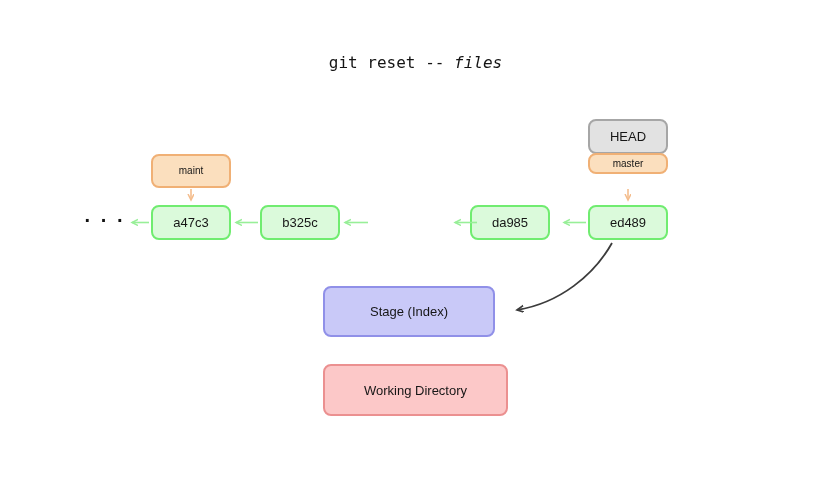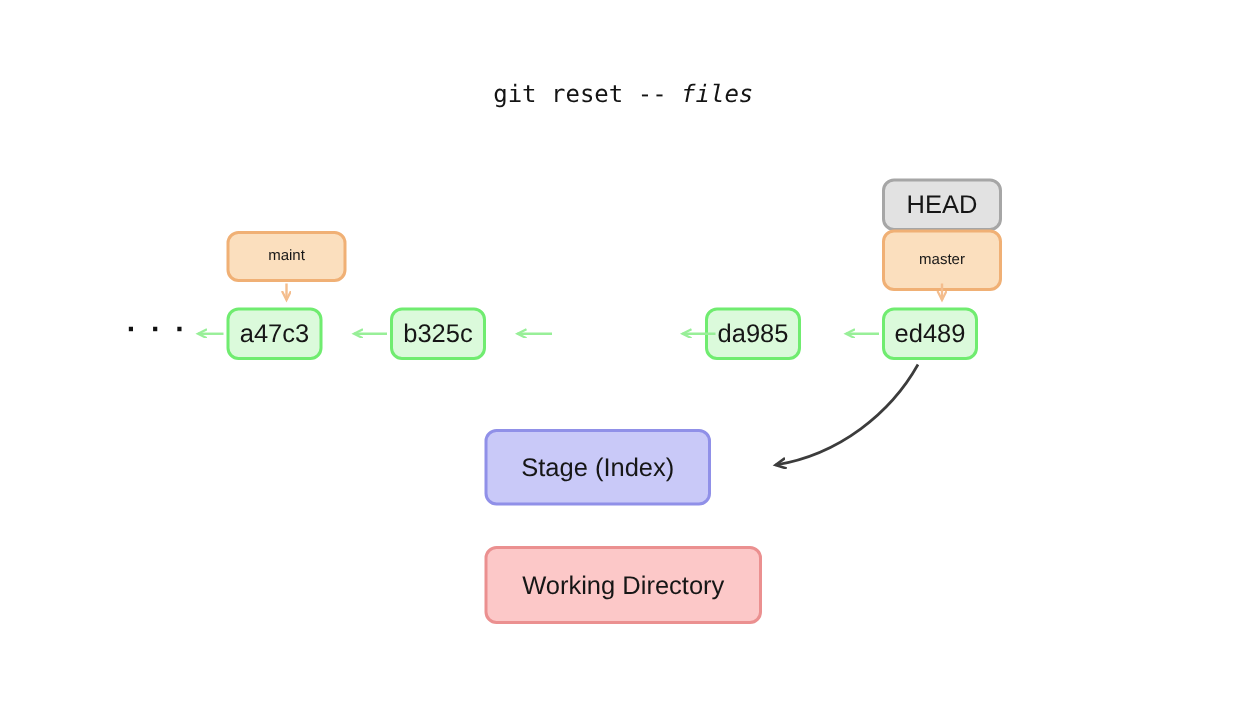--- a/index.html
+++ b/index.html
@@ -23,41 +23,41 @@
     color: #141414;
   }
   .title .operand { font-style: italic; }
   .box {
     position: absolute;
     box-sizing: border-box;
     display: flex;
     align-items: center;
     justify-content: center;
     border-radius: 8px;
-    font-size: 17px;
+    font-size: 13px;
     line-height: 1;
   }
   .commit {
-    top: 186px; width: 64px; height: 35px;
+    top: 186px; width: 80px; height: 35px;
     background: var(--commit-fill, #dbfadb);
     border: 2.5px solid var(--commit-border, #70ec70);
   }
   .branch {
     width: 80px; height: 34px;
     background: var(--branch-fill, #fbdfbe);
     border: 2px solid var(--branch-border, #f0b075);
     font-size: 10px;
   }
   .head-box {
     left: 588px; top: 100px; width: 80px; height: 35px;
     background: var(--head-fill, #e2e2e2);
     border: 2px solid var(--head-border, #a6a6a6);
   }
   .stage-box {
-    left: 323px; top: 267px; width: 151px; height: 51px;
+    left: 323px; top: 267px; width: 172px; height: 51px;
     background: var(--stage-fill, #c9c9f8);
     border: 2.5px solid var(--stage-border, #9090e8);
   }
   .working-box {
     left: 323px; top: 345px; width: 185px; height: 52px;
     background: var(--working-fill, #fcc8c8);
     border: 2.5px solid var(--working-border, #eb9090);
   }
   .ellipsis {
     position: absolute;
@@ -78,21 +78,21 @@
 <body>
 
 <div class="canvas">
 
   <div class="title"><span>git reset -- </span><span class="operand">files</span></div>
 
   <div class="box head-box">
     <span>HEAD</span>
   </div>
 
-  <div class="box branch" style="left:588px; top:134px; height:41px;">
+  <div class="box branch" style="left:588px; top:134px; height:21px;">
     <span>master</span>
   </div>
 
   <div class="box branch" style="left:151px; top:135px;">
     <span>maint</span>
   </div>
 
   <div class="ellipsis">· · ·</div>
 
   <div class="box commit" style="left:151px;">

